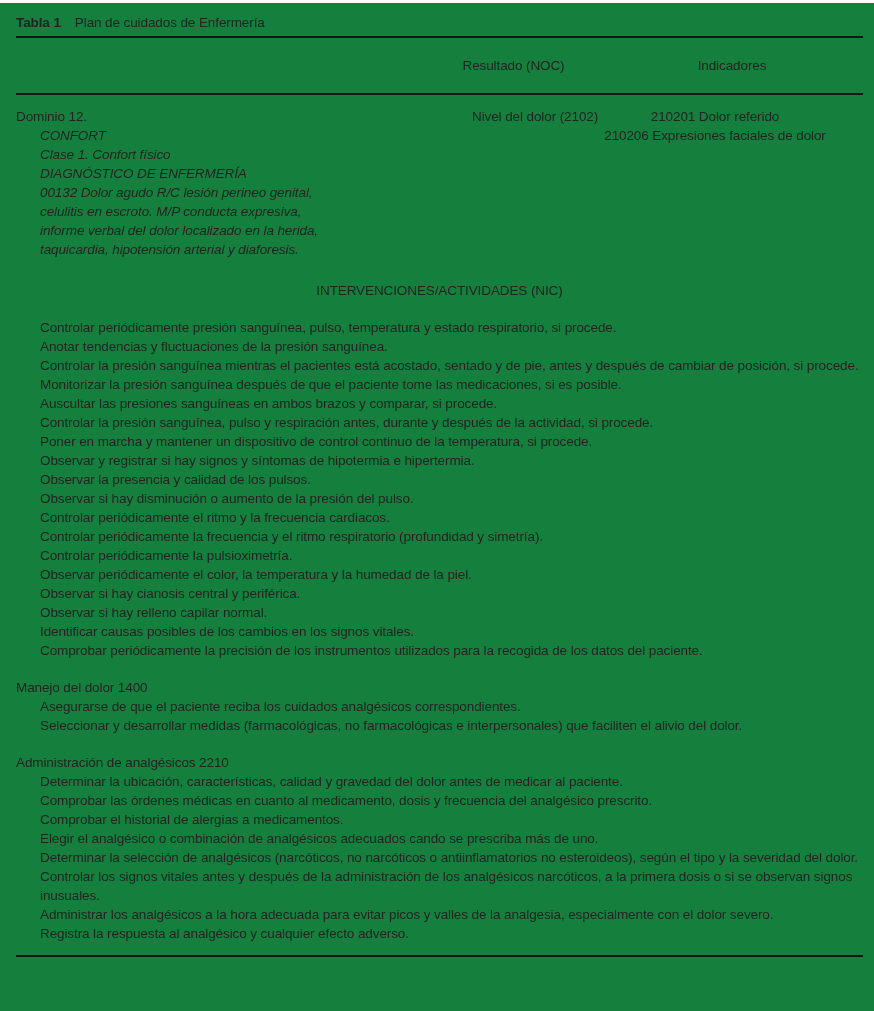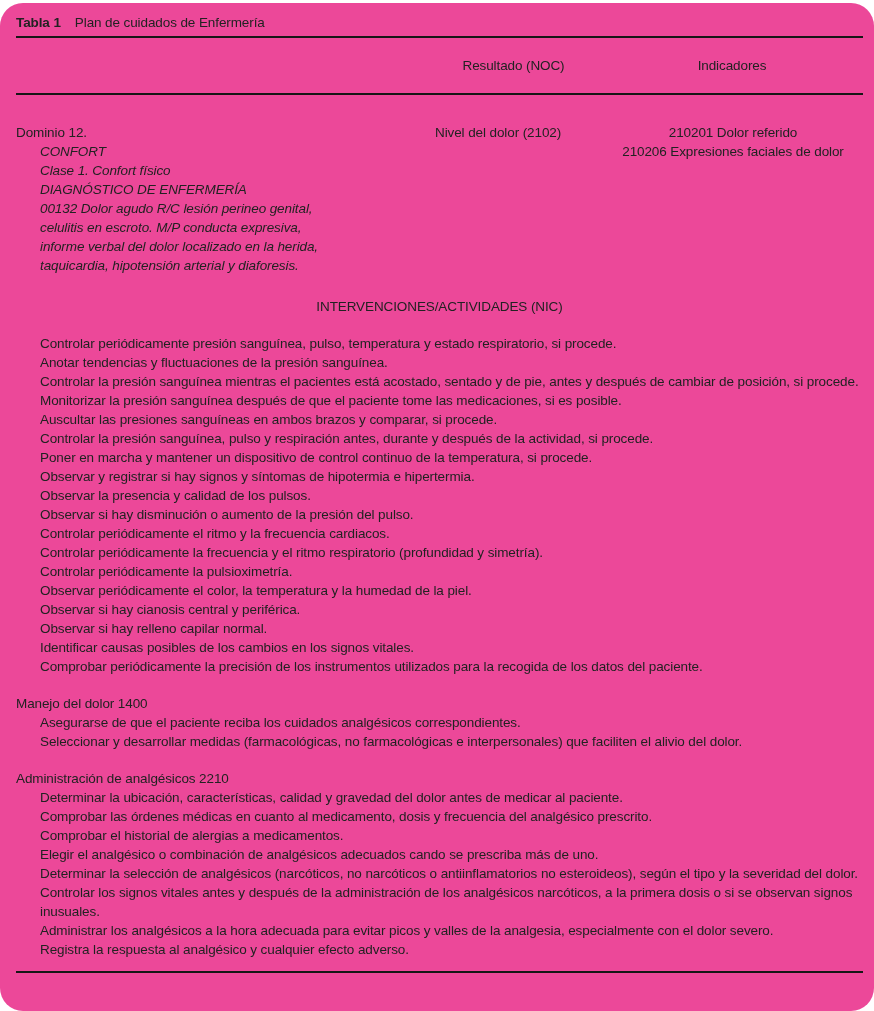--- a/index.html
+++ b/index.html
@@ -6,49 +6,48 @@
     margin: 0;
     padding: 0;
     background: #ffffff;
     width: 874px;
   }
   .panel {
     box-sizing: border-box;
     margin-top: 3px;
     width: 874px;
     height: 1008px;
-    background: #ec4899;
+    background: #15803d;
     padding: 0 11px 0 16px;
     color: #222222;
     font-family: "Liberation Sans", sans-serif;
     font-size: 13.5px;
     line-height: 19px;
     letter-spacing: -0.1px;
     overflow: hidden;
-    border-radius: 23px;
   }
   .rule {
     height: 2px;
     background: #161616;
   }
   .caption {
     padding: 10px 0 4px 0;
   }
   .cap-label {
     font-weight: bold;
     margin-right: 14px;
   }
   .head-row, .body-row {
     display: grid;
     grid-template-columns: 410px 175px 1fr;
   }
   .head-row { padding: 18px 0; }
   .head-cell { text-align: center; }
-  .body-row { padding-top: 28px; gap: 9px; }
-  .noc-cell { padding-left: 0; }
+  .body-row { padding-top: 12px; }
+  .noc-cell { padding-left: 0; margin-left: 46px; }
   .ind-cell { display: flex; }
   .ind-inner { width: 228px; text-align: center; }
   .diag-line:not(:first-child) { padding-left: 24px; font-style: italic; }
   .nic-header { margin-top: 22px; text-align: center; }
   .section { margin-top: 18px; }
   .section ~ .section { margin-top: 18px; }
   .activity { padding-left: 24px; }
   .bottom-rule { margin-top: 12px; }
 </style>
 </head>

